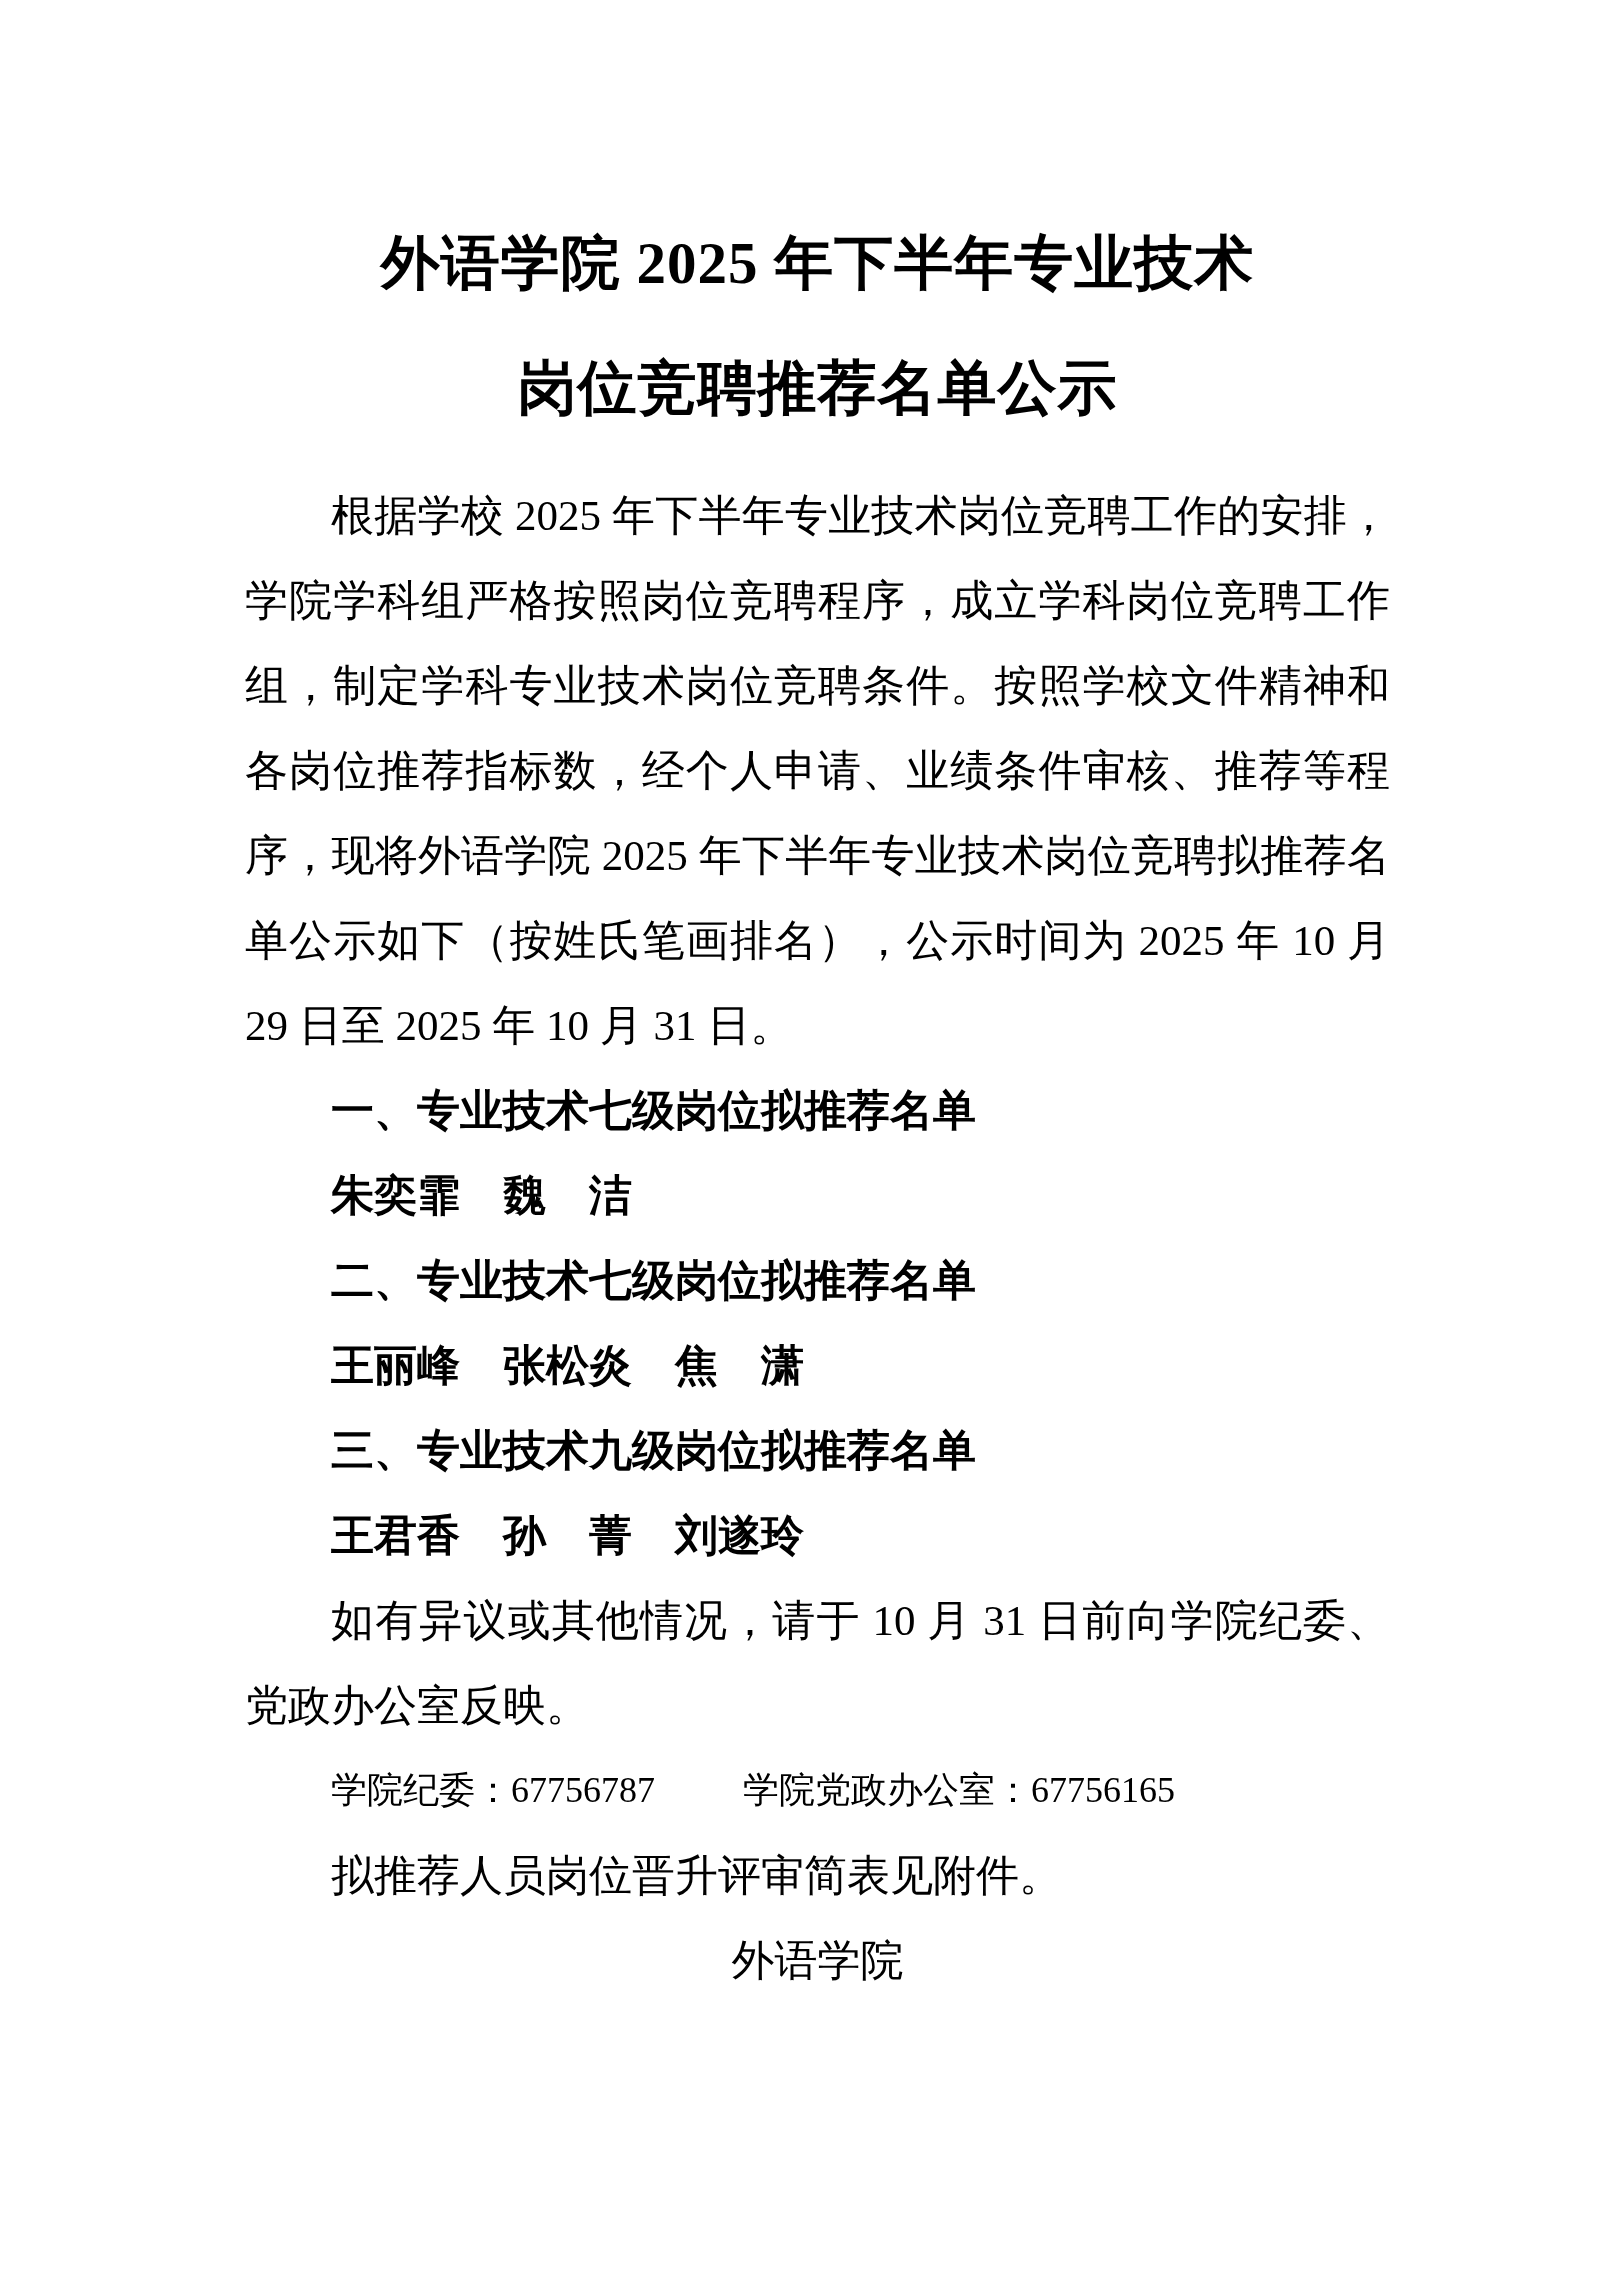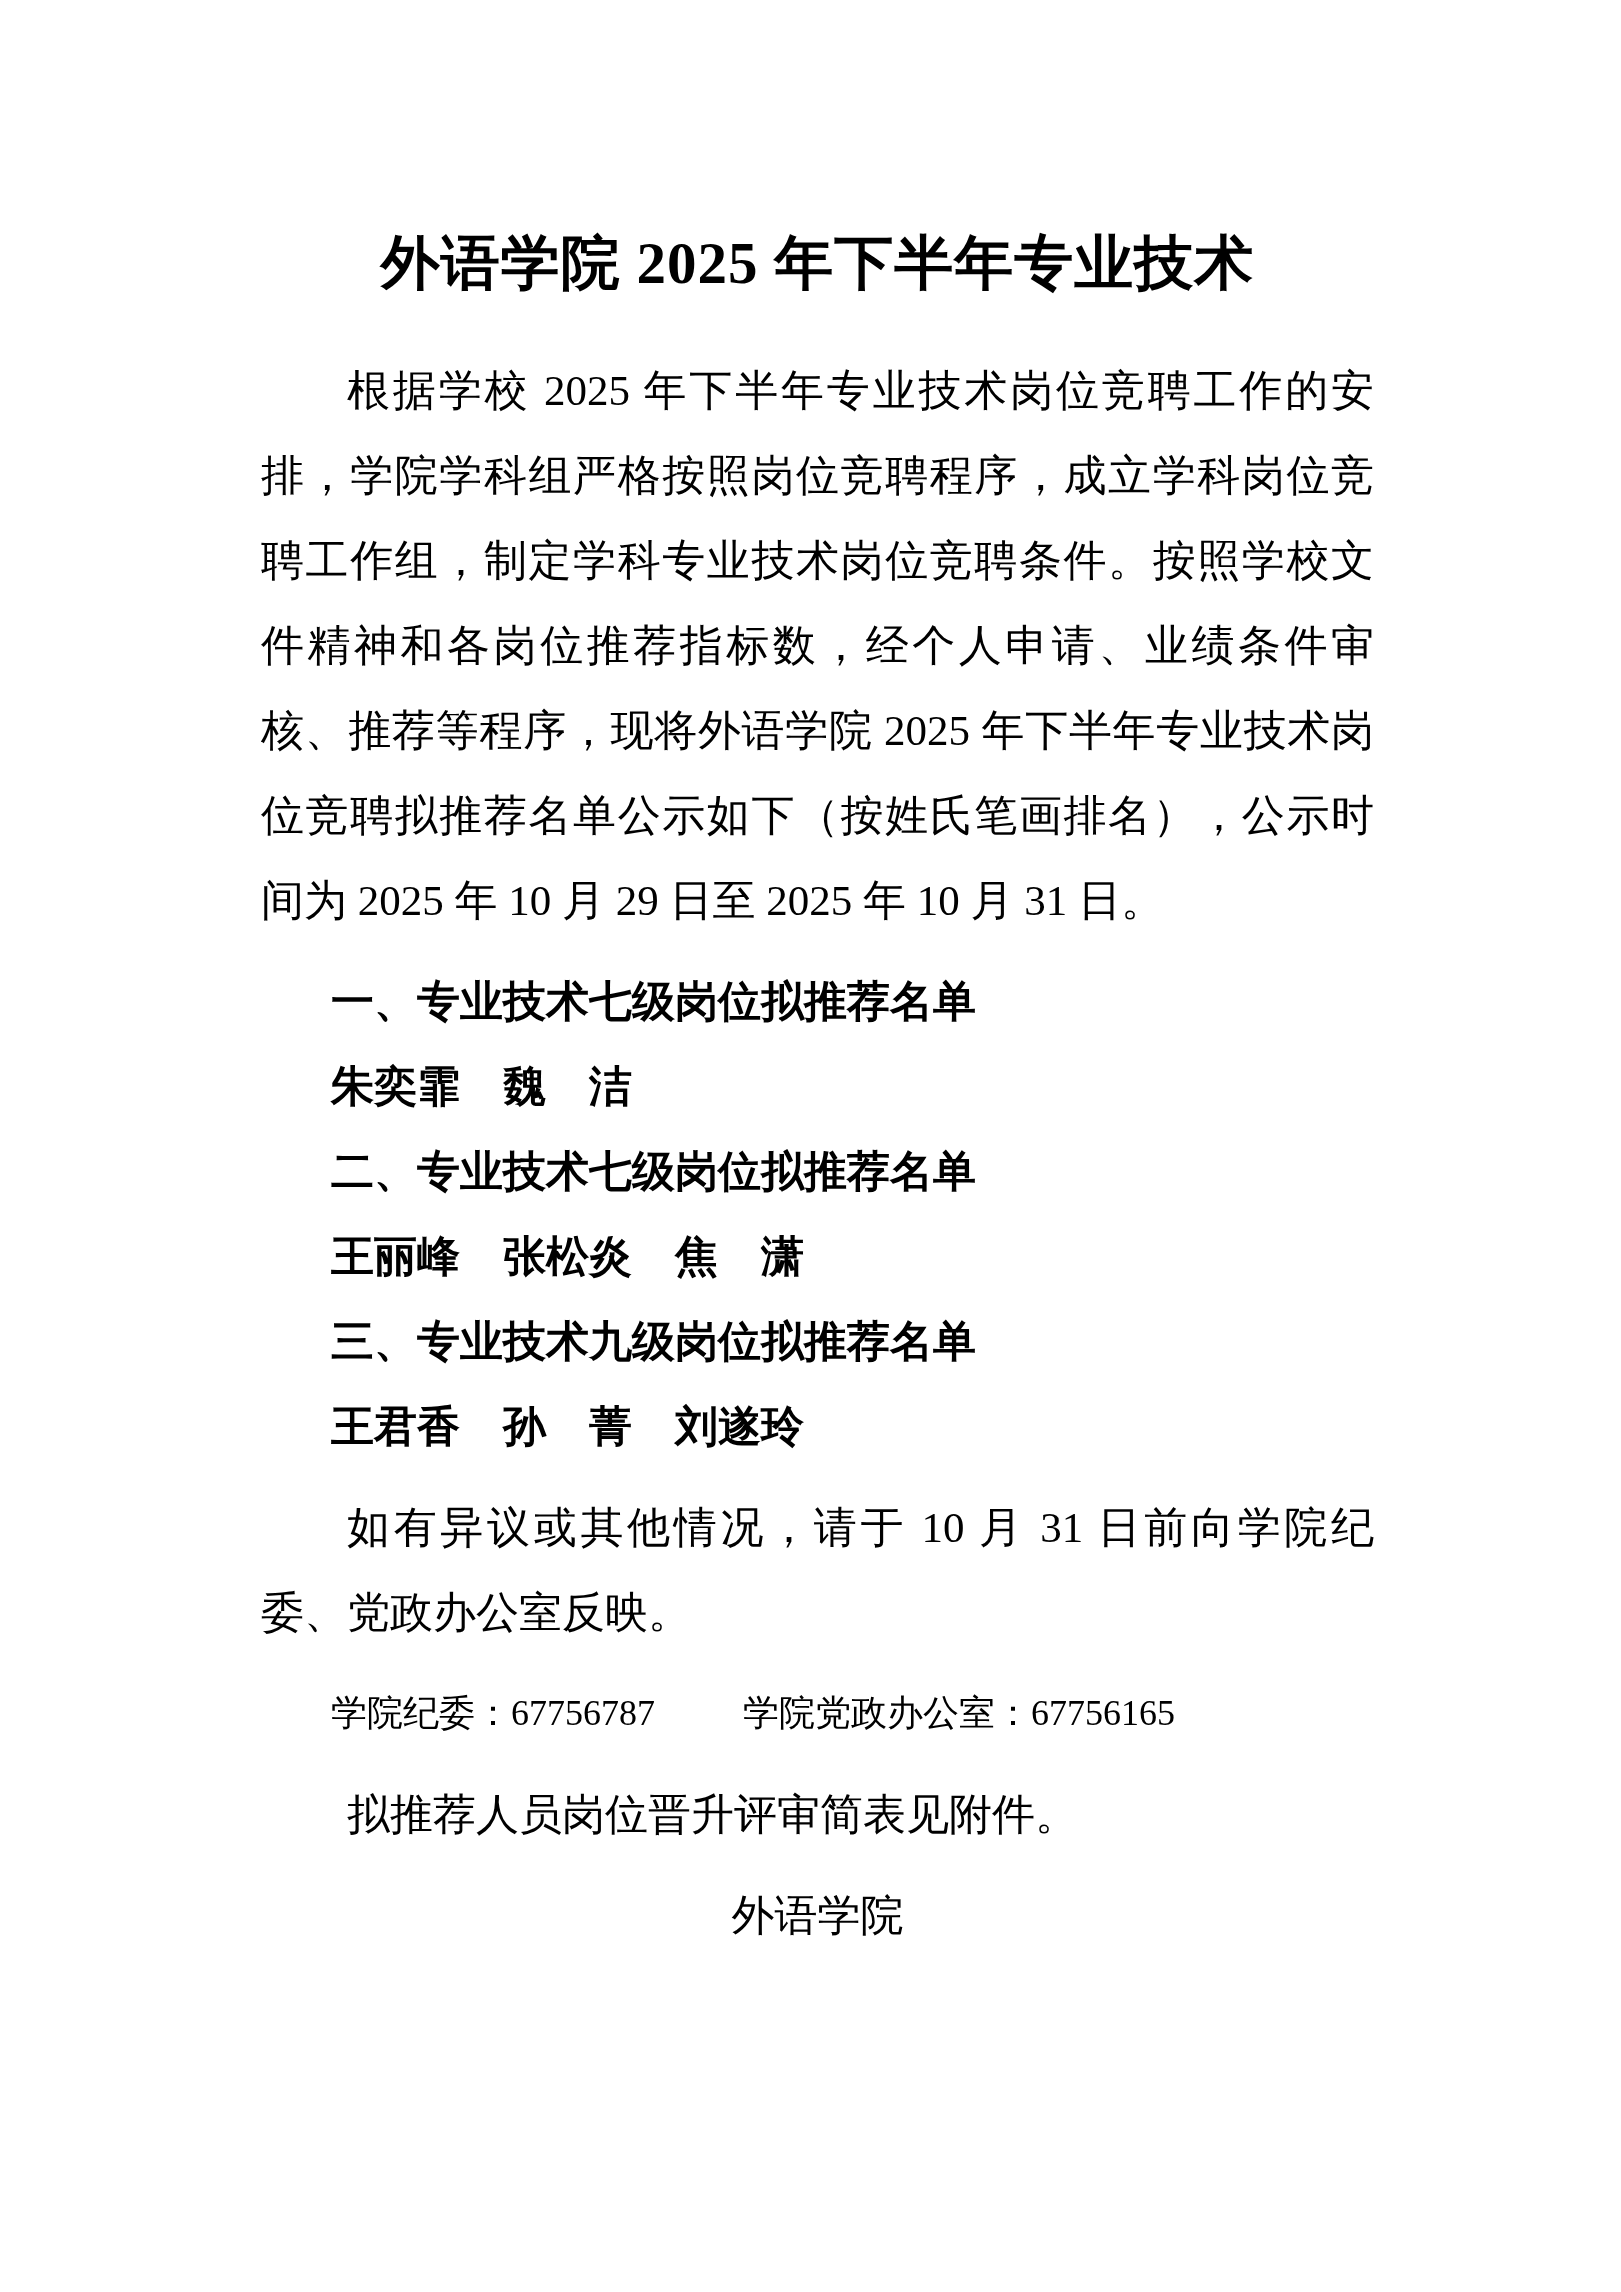--- a/index.html
+++ b/index.html
@@ -27,21 +27,21 @@
     margin: 0 0 21.6px 0;
     font-family: "Liberation Serif", serif;
     letter-spacing: 1px;
   }
   .doc-title .title-line { display: block; }
   p.body-par {
     font-size: 43px;
     line-height: 85px;
     text-align: justify;
     text-indent: 86px;
-    margin: 16px;
+    margin: 0;
     word-break: break-all;
   }
   p.section-heading {
     font-family: "Liberation Sans", sans-serif;
     font-weight: 700;
     font-size: 43px;
     line-height: 85px;
     text-indent: 86px;
     margin: 0;
   }
@@ -70,20 +70,21 @@
     margin: 0;
   }
 </style>
 </head>
 <body>
 
 <div class="page">
 
   <h1 class="doc-title">
     <span class="title-line">外语学院 2025 年下半年专业技术</span>
+    <span class="title-line">岗位竞聘推荐名单公示</span>
   </h1>
 
   <p class="body-par">根据学校 2025 年下半年专业技术岗位竞聘工作的安排，学院学科组严格按照岗位竞聘程序，成立学科岗位竞聘工作组，制定学科专业技术岗位竞聘条件。按照学校文件精神和各岗位推荐指标数，经个人申请、业绩条件审核、推荐等程序，现将外语学院 2025 年下半年专业技术岗位竞聘拟推荐名单公示如下（按姓氏笔画排名），公示时间为 2025 年 10 月 29 日至 2025 年 10 月 31 日。</p>
 
   <p class="section-heading">一、专业技术七级岗位拟推荐名单</p>
   <p class="names-line">朱奕霏　魏　洁</p>
 
   <p class="section-heading">二、专业技术七级岗位拟推荐名单</p>
   <p class="names-line">王丽峰　张松炎　焦　潇</p>
 

